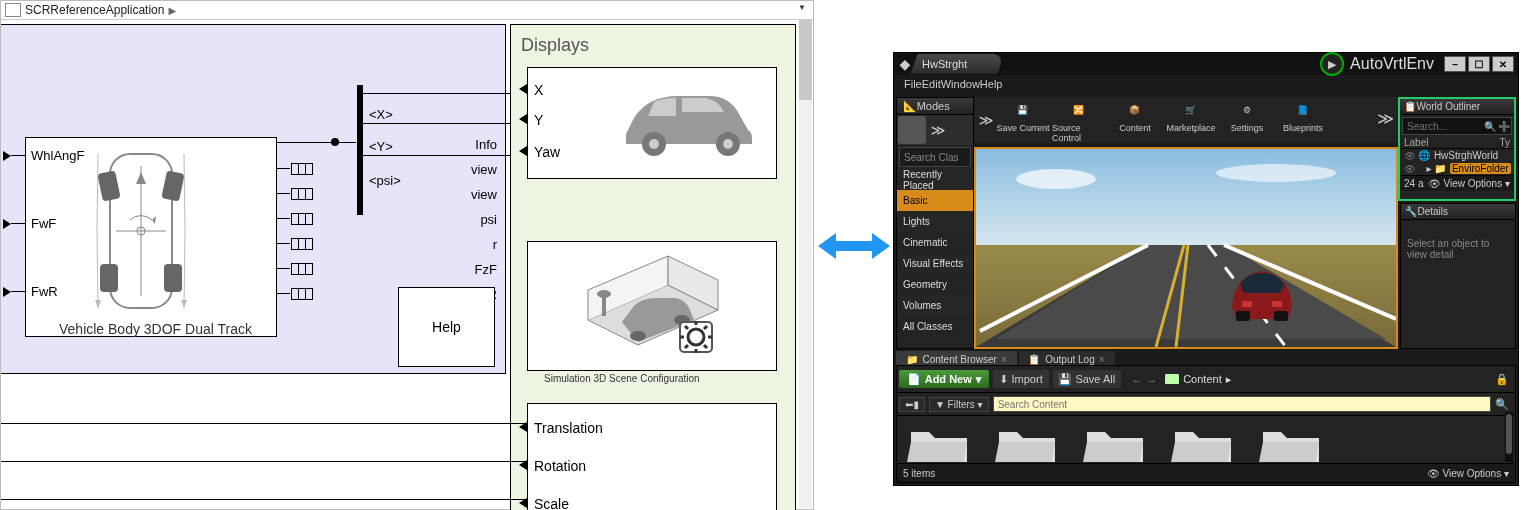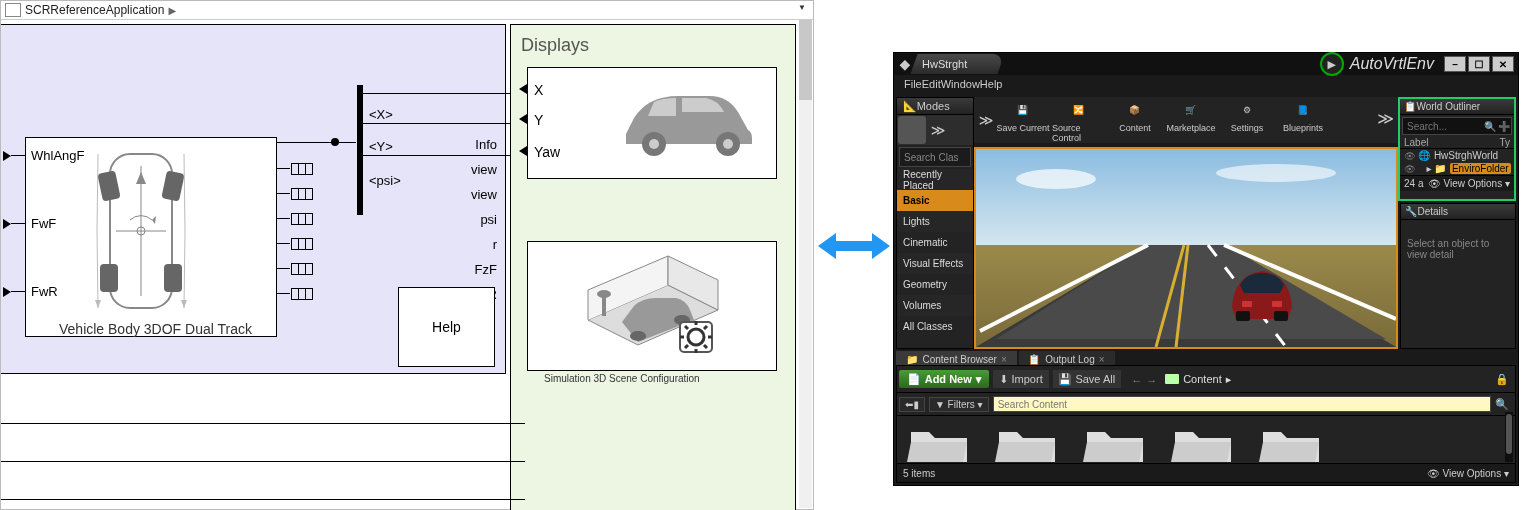--- a/index.html
+++ b/index.html
@@ -61,32 +61,32 @@
 
 
 .ue{position:absolute;left:893px;top:52px;width:624px;height:432px;background:#1a1a1a;color:#ccc;border:1px solid #000;font-size:11px}
 .ue-titlebar{height:22px;display:flex;align-items:center;background:#111;position:relative}
 .ue-logo{width:22px;height:22px;display:flex;align-items:center;justify-content:center;color:#ccc;font-size:14px}
 .ue-tab{background:linear-gradient(#4a4a4a,#2a2a2a);height:20px;padding:0 34px 0 8px;display:flex;align-items:center;border-top-right-radius:12px;color:#ddd;font-size:11px;transform:skewX(-20deg);margin-left:-2px}
 .ue-tab span{transform:skewX(20deg);display:inline-block}
 .ue-title-right{margin-left:auto;display:flex;align-items:center;padding-right:4px;gap:2px}
 .ue-circle{width:20px;height:20px;border:2px solid #0a0;border-radius:50%;display:flex;align-items:center;justify-content:center;background:#222;margin-right:4px}
 .winbtn{width:20px;height:14px;background:#ccc;border:1px solid #555;display:flex;align-items:center;justify-content:center;color:#000;font-size:10px;font-weight:bold}
-.autov{font-style:italic;font-size:16px;color:#ddd;margin-right:8px}
+.autov{font-size:16px;color:#ddd;margin-right:8px}
 .ue-menubar{height:18px;display:flex;align-items:center;padding-left:10px;background:#1a1a1a;color:#ccc}
 .ue-body{position:absolute;left:0;top:40px;right:0;bottom:0}
 
 .ue-left{position:absolute;left:2px;top:4px;width:76px;bottom:136px;background:#232323;border:1px solid #000}
 .ue-left-hdr{height:16px;background:linear-gradient(#3a3a3a,#222);padding-left:6px;display:flex;align-items:center;font-size:11px;border-bottom:1px solid #000}
 .mode-row{display:flex;align-items:center;height:30px;background:#2d2d2d}
 .mode-ic{width:28px;height:28px;margin:1px;background:#555;border-radius:3px}
 .mode-ch{width:22px;color:#ccc;text-align:center;font-size:14px}
 .ue-search{height:18px;background:#1b1b1b;border:1px solid #444;margin:2px;padding-left:4px;color:#888;display:flex;align-items:center;font-size:10px}
 .cat{height:21px;display:flex;align-items:center;padding-left:6px;font-size:10px;cursor:default}
-.cat.sel{background:#d88a1a;color:#000;font-weight:bold}
+.cat.sel{background:#d88a1a;color:#000;font-weight:normal}
 .cat:not(.sel){color:#ddd}
 .cat:not(.sel):nth-child(odd){background:#262626}
 
 .ue-toolbar{position:absolute;left:80px;top:4px;right:120px;height:46px;background:#232323;display:flex;align-items:center;gap:2px;padding:0 4px}
 .tbtn{display:flex;flex-direction:column;align-items:center;width:54px;color:#ccc;font-size:9px}
 .tbtn .ic{width:28px;height:26px;display:flex;align-items:center;justify-content:center}
 .more{position:absolute;right:4px;top:12px;color:#ccc;font-size:16px}
 
 .viewport{position:absolute;left:80px;top:54px;right:120px;height:198px;border:2px solid #d88a1a;overflow:hidden}
 .viewport svg{width:100%;height:100%;display:block}
@@ -262,20 +262,28 @@
                   <line x1="110" y1="79" x2="107" y2="76"></line>
                   <line x1="126" y1="95" x2="129" y2="98"></line>
                   <line x1="126" y1="79" x2="129" y2="76"></line>
                   <line x1="110" y1="95" x2="107" y2="98"></line>
                 </g>
             </svg>
           </div>
         </div>
         <span class="disp2-lbl">Simulation 3D Scene Configuration</span>
 
+        <div class="disp-box disp3">
+          <div class="tri" style="left:-9px;top:18px;border-width:5px 8px 5px 0;border-color:transparent #000 transparent transparent"></div>
+          <span class="row-lbl" style="top:16px">Translation</span>
+          <div class="tri" style="left:-9px;top:56px;border-width:5px 8px 5px 0;border-color:transparent #000 transparent transparent"></div>
+          <span class="row-lbl" style="top:54px">Rotation</span>
+          <div class="tri" style="left:-9px;top:94px;border-width:5px 8px 5px 0;border-color:transparent #000 transparent transparent"></div>
+          <span class="row-lbl" style="top:92px">Scale</span>
+        </div>
 
         <div class="line" style="left:-510px;top:398px;width:524px;height:1px"></div>
         <div class="line" style="left:-510px;top:436px;width:524px;height:1px"></div>
         <div class="line" style="left:-510px;top:474px;width:524px;height:1px"></div>
       </div>
     </div>
 
     <div class="scroll-vt">
         <div class="thumb"></div>
       </div>

